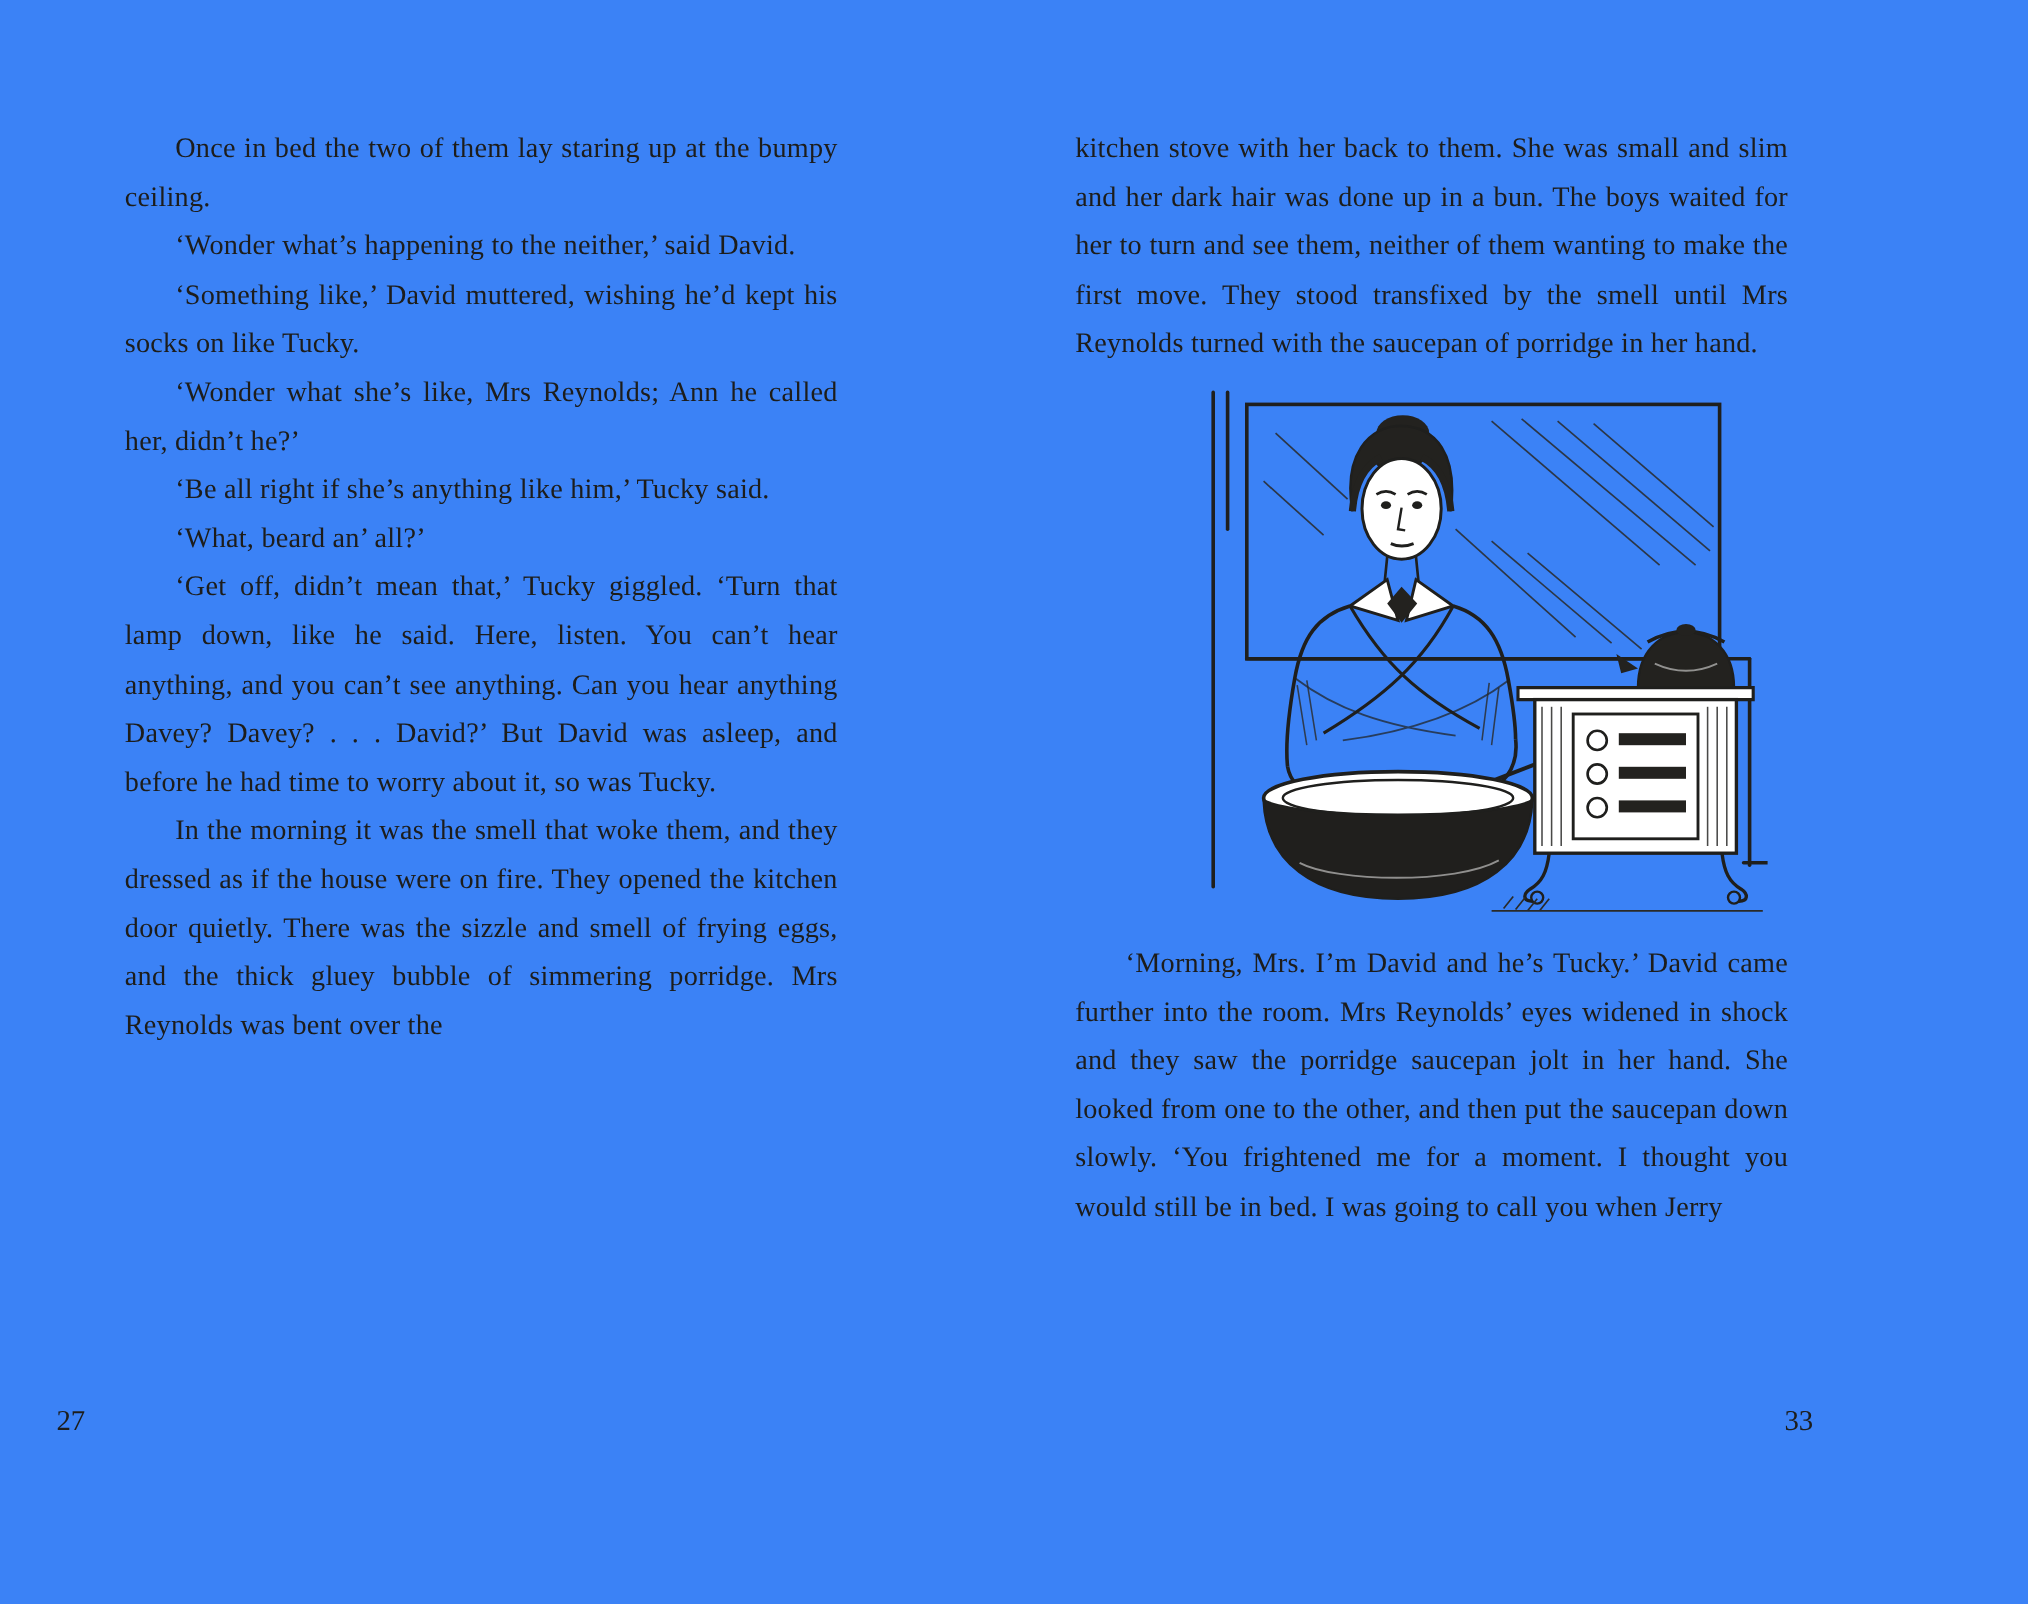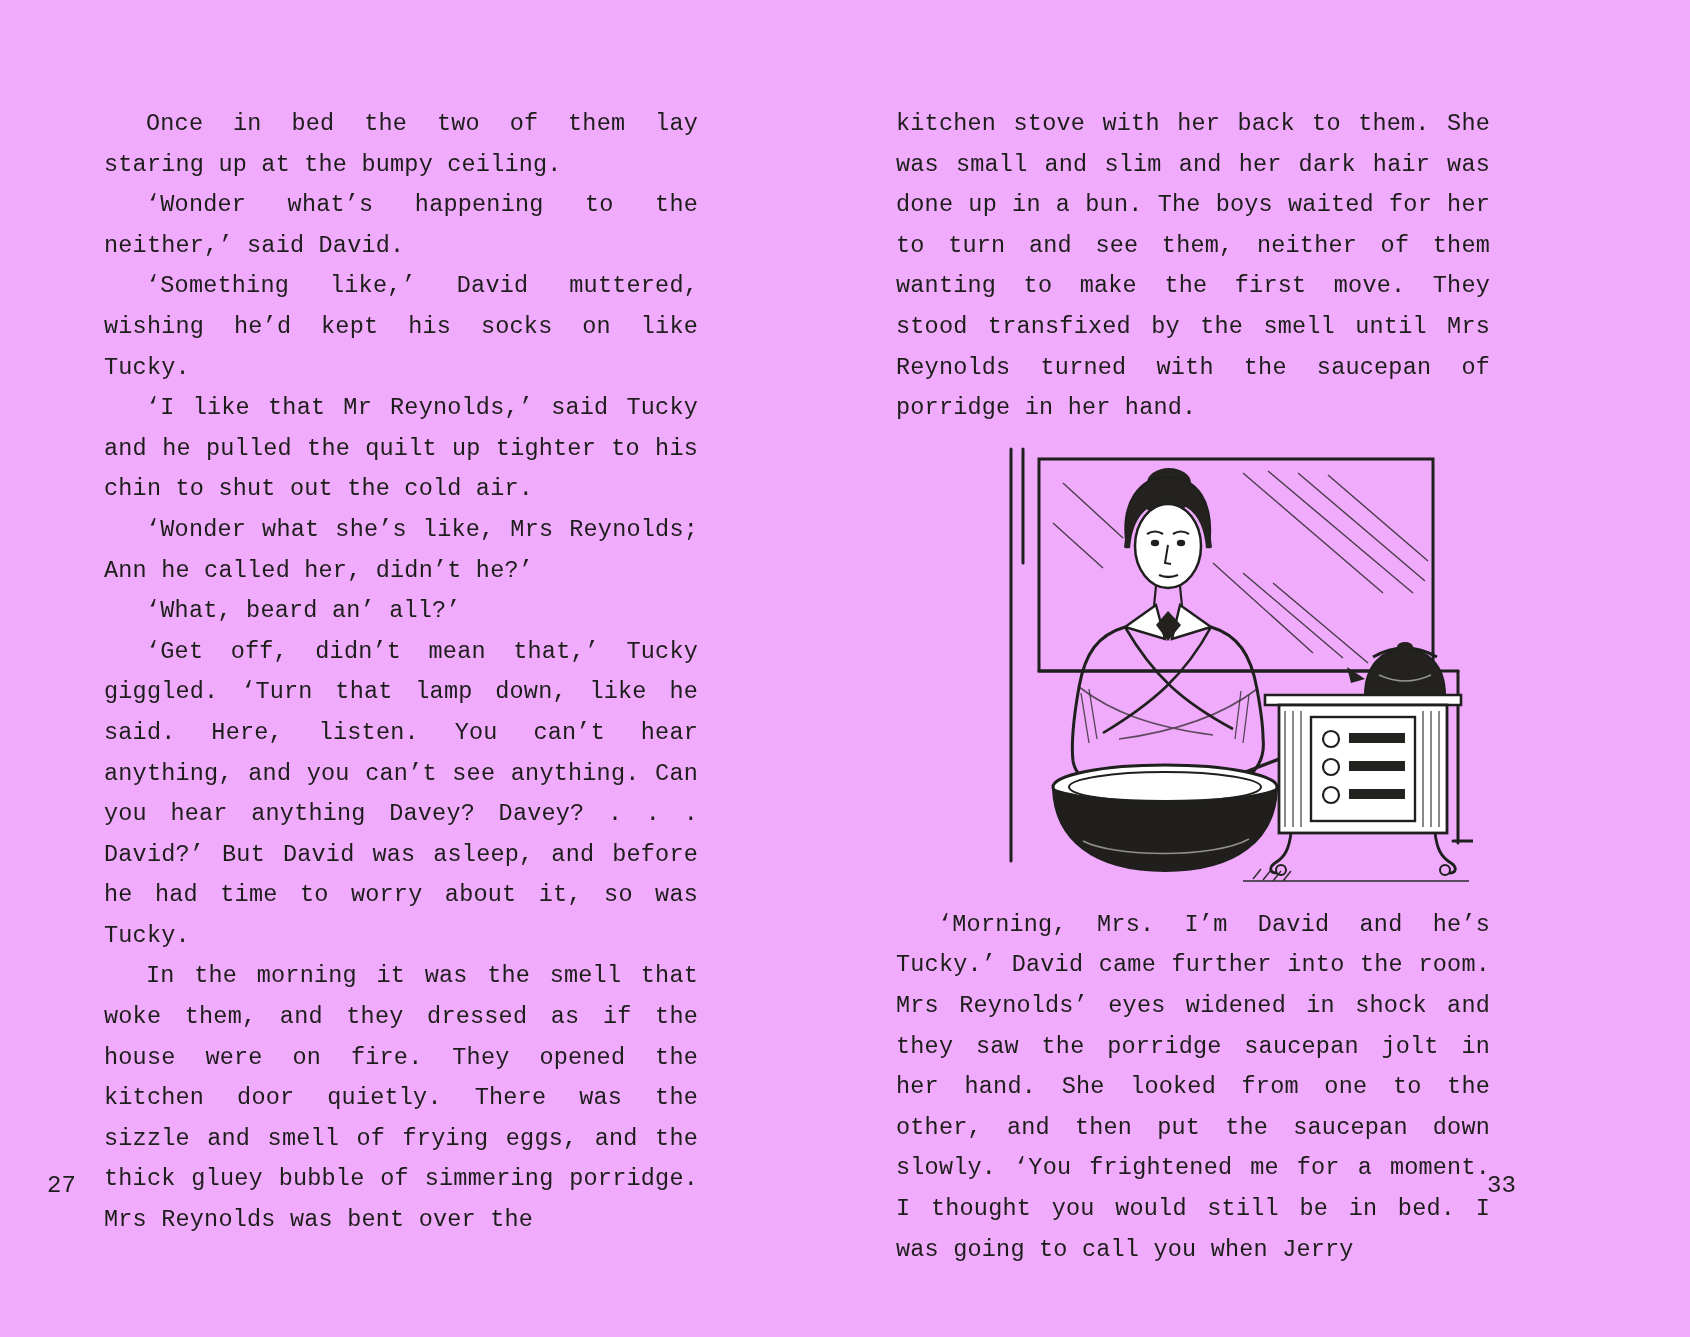--- a/index.html
+++ b/index.html
@@ -4,22 +4,22 @@
 <style>
   html, body {
     margin: 0;
     padding: 0;
     background: #ffffff;
   }
   .spread {
     position: relative;
     width: 1690px;
     height: 1337px;
-    background: #f0abfc;
-    font-family: Liberation Mono, monospace;
+    background: #3b82f6;
+    font-family: Liberation Serif, serif;
     color: #1d1d1b;
     overflow: hidden;
   }
   .column {
     position: absolute;
     top: 104px;
     width: 594px;
     font-size: 23.5px;
     line-height: 40.6px;
     text-align: justify;
@@ -47,22 +47,22 @@
 </style>
 </head>
 <body>
 
 <div class="spread">
 
   <div class="column col-left">
     <p class="indent">Once in bed the two of them lay staring up at the bumpy ceiling.</p>
     <p class="indent">‘Wonder what’s happening to the neither,’ said David.</p>
     <p class="indent">‘Something like,’ David muttered, wishing he’d kept his socks on like Tucky.</p>
-    <p class="indent">‘I like that Mr Reynolds,’ said Tucky and he pulled the quilt up tighter to his chin to shut out the cold air.</p>
     <p class="indent">‘Wonder what she’s like, Mrs Reynolds; Ann he called her, didn’t he?’</p>
+    <p class="indent">‘Be all right if she’s anything like him,’ Tucky said.</p>
     <p class="indent">‘What, beard an’ all?’</p>
     <p class="indent">‘Get off, didn’t mean that,’ Tucky giggled. ‘Turn that lamp down, like he said. Here, listen. You can’t hear anything, and you can’t see anything. Can you hear anything Davey? Davey? . . . David?’ But David was asleep, and before he had time to worry about it, so was Tucky.</p>
     <p class="indent">In the morning it was the smell that woke them, and they dressed as if the house were on fire. They opened the kitchen door quietly. There was the sizzle and smell of frying eggs, and the thick gluey bubble of simmering porridge. Mrs Reynolds was bent over the</p>
   </div>
 
   <div class="column col-right">
     <p>kitchen stove with her back to them. She was small and slim and her dark hair was done up in a bun. The boys waited for her to turn and see them, neither of them wanting to make the first move. They stood transfixed by the smell until Mrs Reynolds turned with the saucepan of porridge in her hand.</p>
 
     <div class="illustration-wrap">
       <svg viewBox="0 0 560 452" width="560" height="452" role="img" aria-label="Pen-and-ink drawing of Mrs Reynolds, hair in a bun, standing in front of a window and a kitchen range with a kettle, holding a dark saucepan of porridge">

